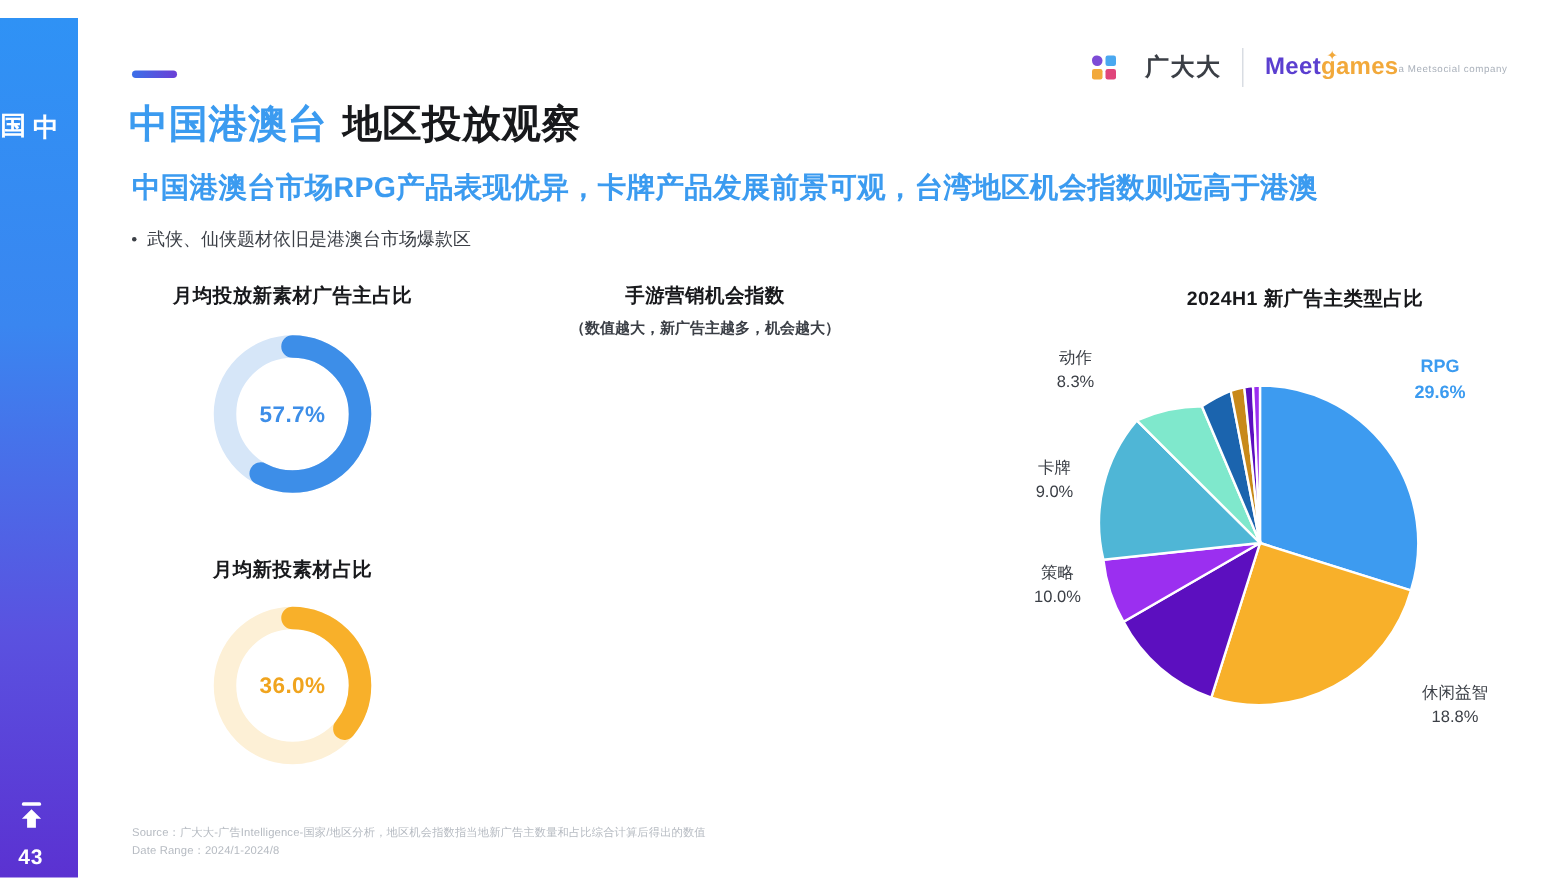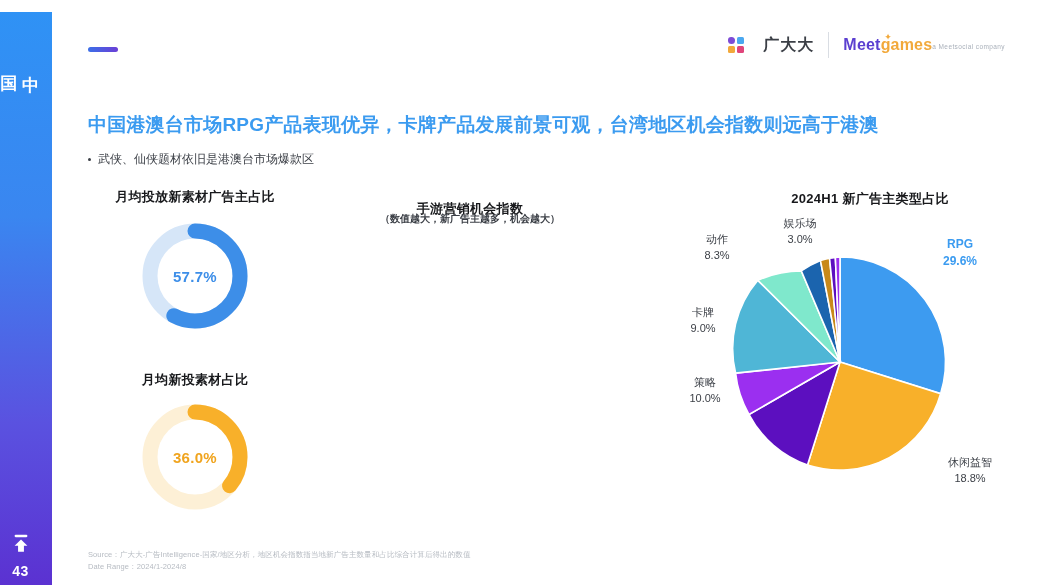--- a/index.html
+++ b/index.html
@@ -112,20 +112,23 @@
     <div class="rail-foot">
       <svg class="rail-arrow" viewBox="0 0 24 24">
         <rect x="5" y="2" width="14" height="2.6" rx="1.2" fill="#ffffff"></rect>
         <path d="M12 7 L19 14 L15.2 14 L15.2 20.5 L8.8 20.5 L8.8 14 L5 14 Z" fill="#ffffff"></path>
       </svg>
       <div class="rail-page">43</div>
     </div>
   </div>
 
   <div class="accent-bar"></div>
+  <div class="title">
+    <span class="hl">中国港澳台</span><span class="dk" style="padding-left:10px">地区投放观察</span>
+  </div>
   <div class="subtitle">中国港澳台市场RPG产品表现优异，卡牌产品发展前景可观，台湾地区机会指数则远高于港澳</div>
   <div class="bullet">
     <span class="dot"></span>
     <span>武侠、仙侠题材依旧是港澳台市场爆款区</span>
   </div>
 
   <div class="brands">
     <div class="brand-gdd">
       <span class="gdd-mark">
           <i></i>
@@ -156,21 +159,21 @@
 
   <div class="panel-title" style="left:105px;top:371px;width:180px;">月均新投素材占比</div>
   <div class="donut" style="left:136px;top:398px;width:118px;height:118px;">
     <svg width="118" height="118" viewBox="0 0 118 118">
       <circle cx="59" cy="59" r="45" fill="none" stroke="#fdf0d6" stroke-width="15"></circle>
       <circle cx="59" cy="59" r="45" fill="none" stroke="#f8b02a" stroke-width="15" stroke-dasharray="101.8 180.9" stroke-dashoffset="0" transform="rotate(-90 59 59)" stroke-linecap="round"></circle>
     </svg>
     <div class="donut-label" style="color:#f0a41e;">36.0%</div>
   </div>
 
-  <div class="panel-title" style="left:370px;top:188px;width:200px;margin-top:12px;">手游营销机会指数</div>
+  <div class="panel-title" style="left:370px;top:188px;width:200px;">手游营销机会指数</div>
   <div class="panel-sub" style="left:350px;top:212px;width:240px;">（数值越大，新广告主越多，机会越大）</div>
 
 
   <div class="panel-title" style="left:760px;top:190px;width:220px;">2024H1 新广告主类型占比</div>
 
   <div class="pie-wrap">
     
     <svg width="379" height="340" viewBox="0 0 379 340">
       <g stroke="#ffffff" stroke-width="1.6">
 
@@ -209,24 +212,20 @@
       <span class="v">10.0%</span>
     </div>
     <div class="pie-lab" style="left:6px;top:105px;width:74px;">
       <span>卡牌</span>
       <span class="v">9.0%</span>
     </div>
     <div class="pie-lab" style="left:20px;top:32px;width:74px;">
       <span>动作</span>
       <span class="v">8.3%</span>
     </div>
-    <div class="pie-lab" style="left:100px;top:16px;width:80px;">
-      <span>娱乐场</span>
-      <span class="v">3.0%</span>
-    </div>
   </div>
 
   <div class="source">
     <div>Source：广大大-广告Intelligence-国家/地区分析，地区机会指数指当地新广告主数量和占比综合计算后得出的数值</div>
     <div>Date Range：2024/1-2024/8</div>
   </div>
 
 </div>
 
 </body></html>

